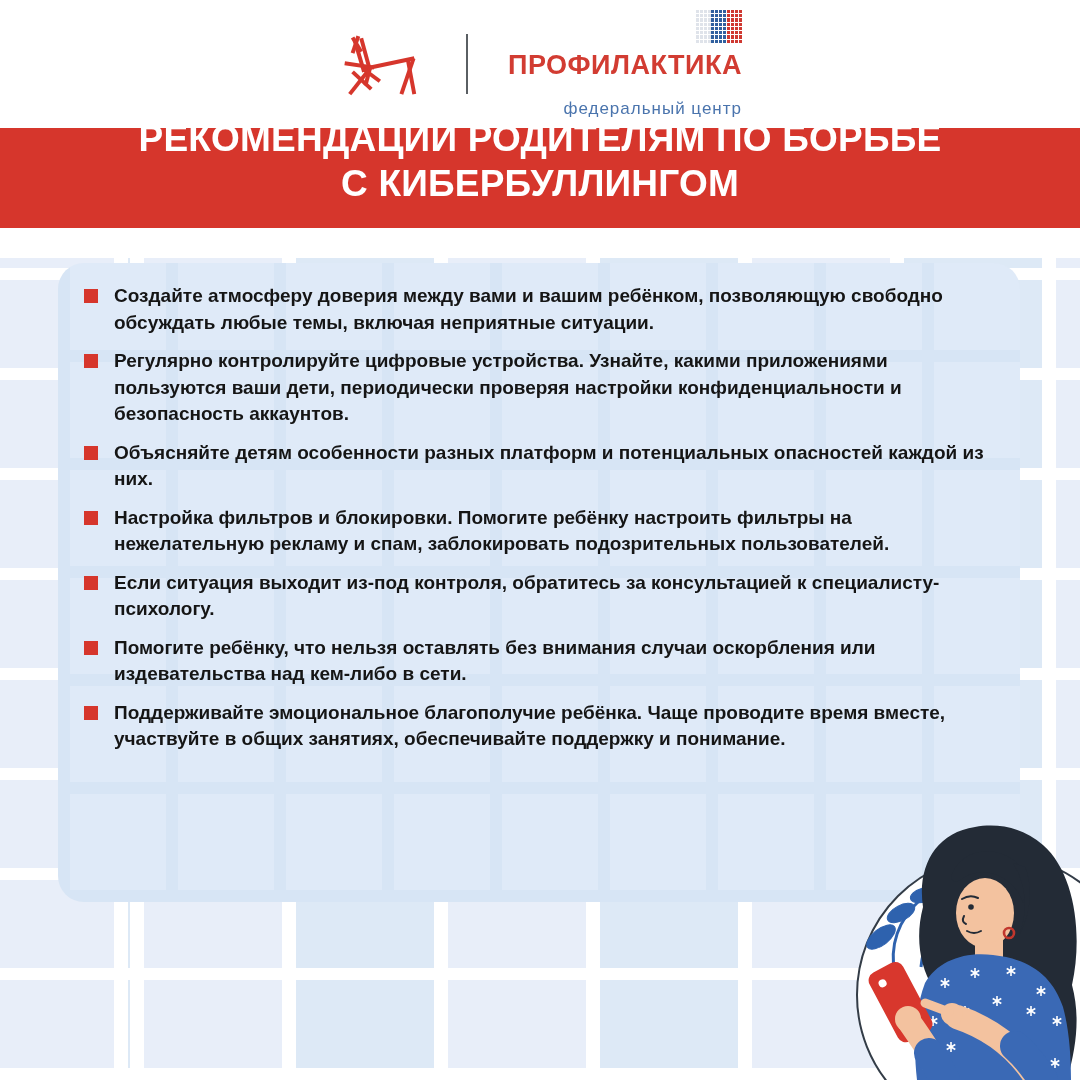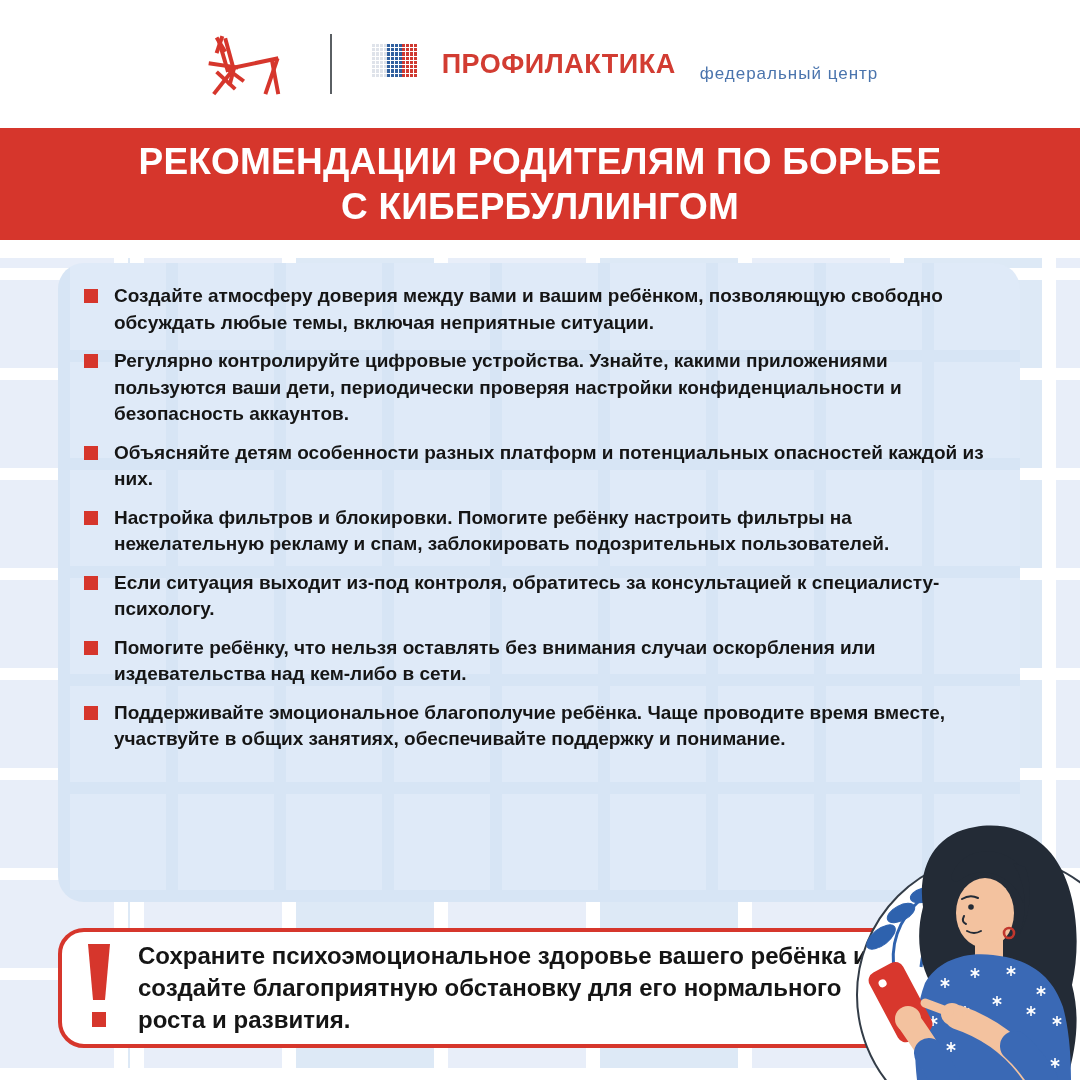--- a/index.html
+++ b/index.html
@@ -16,37 +16,37 @@
       repeating-linear-gradient(90deg,#ffffff 0 14px,#e8eef9 14px 152px,#ffffff 152px 166px,#dde9f6 166px 304px);
     background-position:0 0,130px 0;
   }
   
   .header{
     position:absolute;left:0;top:0;width:1080px;height:128px;background:#fff;z-index:5;
     display:flex;align-items:center;justify-content:center;gap:40px;
   }
   .brand-icon{width:88px;height:66px;}
   .header-divider{width:2px;height:60px;background:#5a5f63;}
-  .org{display:flex;flex-direction:row;align-items:center;gap:24px;}
+  .org{display:flex;flex-direction:column;align-items:flex-end;}
   .grid-icon{display:flex;width:46px;height:34px;margin-bottom:8px;}
   .grid-icon .seg{
     flex:1;
     background-image:
       repeating-linear-gradient(90deg,transparent 0 2.9px,#ffffff 2.9px 3.9px),
       repeating-linear-gradient(0deg,transparent 0 3.3px,#ffffff 3.3px 4.3px);
   }
   .seg-gray{background-color:#dfe3ea;}
   .seg-blue{background-color:#30609f;}
   .seg-red{background-color:#cf3931;}
   .org-name{font-size:27px;font-weight:700;letter-spacing:.5px;color:#d23c32;line-height:1.05;}
   .org-subtitle{font-size:17px;font-weight:400;letter-spacing:1px;color:#4a74ad;margin-top:19px;}
   
   .banner{
-    position:absolute;left:0;top:128px;width:1080px;height:112px;background:#d6362c;z-index:2;
-    display:flex;align-items:center;justify-content:center;text-align:center;
+    position:absolute;left:0;top:116px;width:1080px;height:112px;background:#d6362c;z-index:2;
+    display:flex;justify-content:center;text-align:center;
   }
   .banner-title{color:#ffffff;font-size:37px;font-weight:700;line-height:45px;letter-spacing:.2px;}
   
   .card{
     position:absolute;left:58px;top:263px;width:962px;height:639px;z-index:2;
     border-radius:26px;overflow:hidden;
     background-color:#d7e5f5;
     background-image:
       repeating-linear-gradient(0deg,#d7e5f5 0 12px,transparent 12px 108px),
       repeating-linear-gradient(90deg,#d7e5f5 0 12px,#dfeaf8 12px 108px);
@@ -138,27 +138,20 @@
         <span class="bullet"></span>
         <span class="rec-text">Помогите ребёнку, что нельзя оставлять без внимания случаи оскорбления или издевательства над кем-либо в сети.</span>
       </li>
       <li class="rec-item">
         <span class="bullet"></span>
         <span class="rec-text">Поддерживайте эмоциональное благополучие ребёнка. Чаще проводите время вместе, участвуйте в общих занятиях, обеспечивайте поддержку и понимание.</span>
       </li>
     </ul>
   </section>
 
-  <section class="callout">
-    <svg class="excl" viewBox="0 0 26 88">
-      <polygon points="2,0 24,0 19,56 7,56" fill="#d6362c"></polygon>
-      <rect x="6" y="68" width="14" height="15" fill="#d6362c"></rect>
-    </svg>
-    <p class="callout-text">Сохраните психоэмоциональное здоровье вашего ребёнка и создайте благоприятную обстановку для его нормального роста и развития.</p>
-  </section>
 
   <svg class="woman" viewBox="0 0 255 265">
 
     <circle cx="172" cy="180" r="140" fill="#ffffff" stroke="#333c47" stroke-width="2"></circle>
 
     <g stroke="#2e62ae" fill="#2e62ae">
       <path d="M70,160 C64,130 74,104 96,84" fill="none" stroke-width="3"></path>
       <ellipse cx="56" cy="122" rx="17" ry="8" transform="rotate(-38 56 122)"></ellipse>
       <ellipse cx="76" cy="98" rx="15" ry="7.5" transform="rotate(-28 76 98)"></ellipse>
       <ellipse cx="99" cy="80" rx="14" ry="7" transform="rotate(-16 99 80)"></ellipse>

